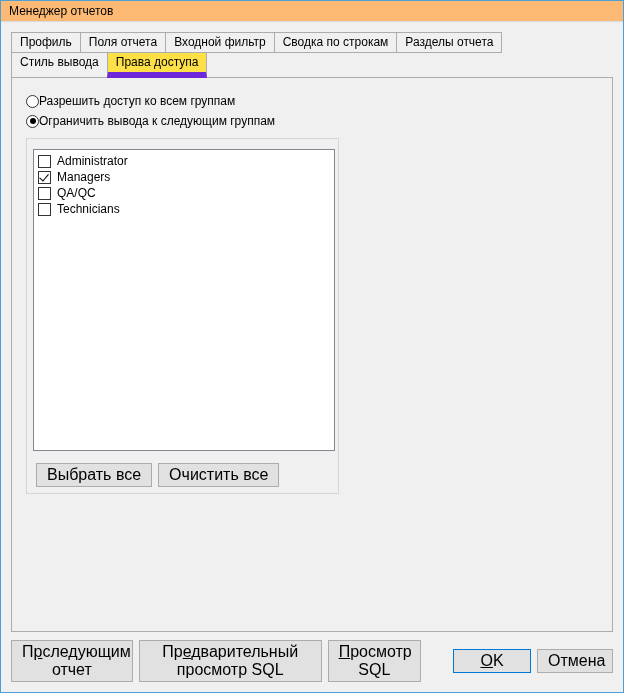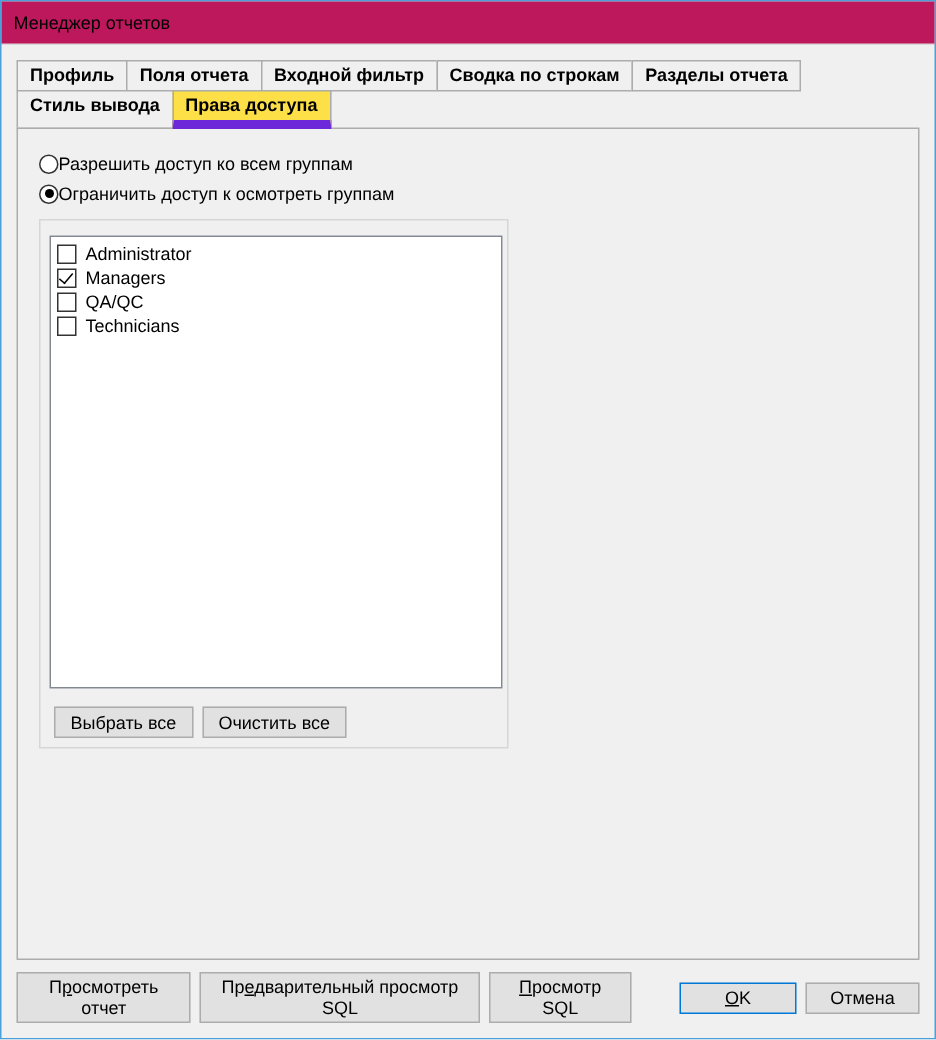--- a/index.html
+++ b/index.html
@@ -11,36 +11,35 @@
     background: #fff;
     color: #000;
   }
   .window {
     width: 624px; height: 693px;
     border: 1px solid #4ca0d8;
     background: #f0f0f0;
     display: flex; flex-direction: column;
   }
   .titlebar {
-    background: #be185d;
+    background: #fdba74;
     height: 30px;
     border-bottom: 1px solid #d9d9d9;
     display: flex; align-items: center;
     padding: 0 8px;
     font-size: 12px;
     color: #000;
   }
   .content {
     flex: 1; padding: 10px 10px 0 10px;
     position: relative;
   }
   .tabstrip {
     display: flex; flex-wrap: wrap;
     position: relative;
-    font-weight: bold;
   }
   .tab {
     border: 1px solid #acacac;
     background: #f0f0f0;
     padding: 2px 8px 3px 8px;
     margin-right: -1px;
     margin-bottom: -1px;
     cursor: default;
     font-size: 12px;
     position: relative;
@@ -106,21 +105,21 @@
     content: "";
     width: 8px; height: 4px;
     border-left: 1.5px solid #000;
     border-bottom: 1.5px solid #000;
     transform: rotate(-50deg) translate(0.5px,-1px);
   }
   .btn {
     border: 1px solid #acacac;
     background: #e1e1e1;
     padding: 2px 10px;
-    font-size: 12px;
+    font-size: 16px;
     font-family: inherit;
     cursor: default;
     min-height: 21px;
   }
   .btn.default {
     border: 1.5px solid #0078d7;
     margin-left: 20px;
   }
   .btn-row-inner {
     display: flex; gap: 6px;
@@ -161,21 +160,21 @@
     <div class="tab-panel">
 
       <div class="radio-row">
         <span class="radio-outer"></span>
         <span>Разрешить доступ ко всем группам</span>
       </div>
       <div class="radio-row">
         <span class="radio-outer">
             <span class="radio-dot"></span>
           </span>
-        <span>Ограничить доступ к осмотреть группам</span>
+        <span>Ограничить вывода к следующим группам</span>
       </div>
 
       <div class="groups-frame">
         <div class="listbox">
           <div class="list-item">
             <span class="chk"></span>
             <span>Administrator</span>
           </div>
           <div class="list-item">
             <span class="chk checked"></span>
@@ -193,20 +192,20 @@
         <div class="btn-row-inner">
           <button class="btn">Выбрать все</button>
           <button class="btn">Очистить все</button>
         </div>
       </div>
 
     </div>
   </div>
 
   <div class="footer">
-    <button class="btn"><span>П</span><span class="underline">р</span><span>осмотреть отчет</span></button>
+    <button class="btn"><span>П</span><span class="underline">р</span><span>следующим отчет</span></button>
     <button class="btn"><span>Пр</span><span class="underline">е</span><span>дварительный просмотр SQL</span></button>
     <button class="btn"><span></span><span class="underline">П</span><span>росмотр SQL</span></button>
     <span class="spacer"></span>
     <button class="btn default ok"><span></span><span class="underline">O</span><span>K</span></button>
     <button class="btn">Отмена</button>
   </div>
 </div>
 
 </body></html>

